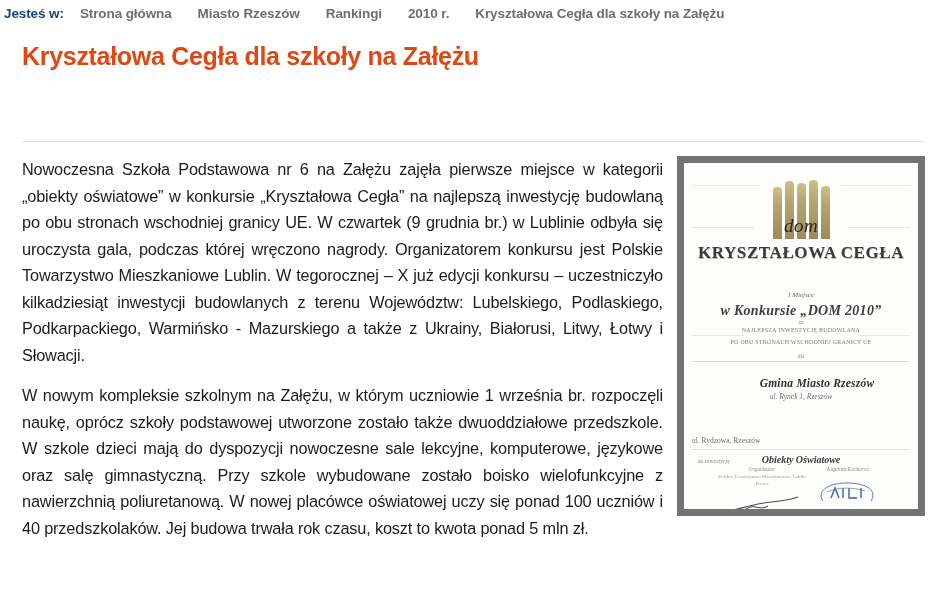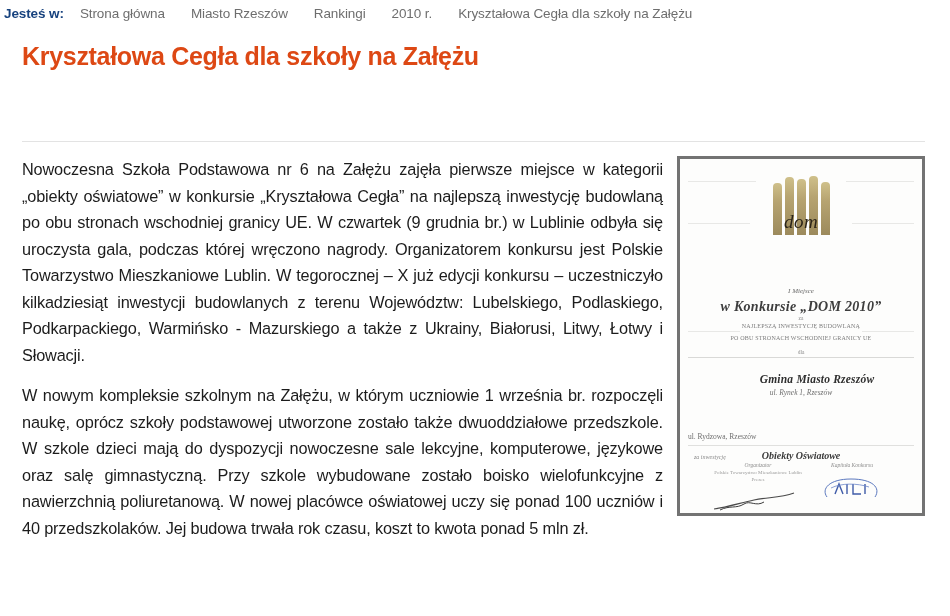--- a/index.html
+++ b/index.html
@@ -30,20 +30,21 @@
     color: #17427e;
     margin-right: 16px;
     letter-spacing: -0.1px;
   }
   .breadcrumb-item {
     font-size: 13.5px;
     color: #6e6e6e;
     margin-right: 26px;
     text-decoration: none;
     letter-spacing: -0.1px;
+    font-weight: bold;
   }
   .breadcrumb-item.last {
     margin-right: 0;
   }
 
   
   .page-title {
     margin: 12px 0 0 22px;
     font-size: 25px;
     font-weight: bold;
@@ -80,21 +81,21 @@
   .article p:last-child {
     margin-bottom: 0;
   }
 
   
   .certificate {
     float: right;
     width: 248px;
     height: 360px;
     margin: 0 3px 6px 14px;
-    border: 3px solid #737373;
+    border: 7px solid #737373;
     background: #fdfdfc;
     box-sizing: border-box;
     position: relative;
     overflow: hidden;
     font-family: "Liberation Serif", serif;
   }
   .cert-inner {
     position: absolute;
     inset: 6px 8px;
   }
@@ -286,20 +287,21 @@
 
       <div class="cert-logo">
         <span class="pick"></span>
         <span class="pick"></span>
         <span class="pick"></span>
         <span class="pick"></span>
         <span class="pick"></span>
         <span class="cert-logo-word">dom</span>
       </div>
 
+      <div class="cert-title">KRYSZTAŁOWA CEGŁA</div>
 
       <div class="cert-sub cert-place">I Miejsce</div>
       <div class="cert-sub cert-contest">w Konkursie  „DOM 2010”</div>
       <div class="cert-sub cert-za">za</div>
       <div class="cert-sub cert-line1">NAJLEPSZĄ INWESTYCJĘ BUDOWLANĄ</div>
       <div class="cert-sub cert-line2">PO OBU STRONACH WSCHODNIEJ GRANICY UE</div>
       <div class="cert-sub cert-dla">dla</div>
 
       <div class="cert-recipient">Gmina Miasto Rzeszów</div>
       <div class="cert-recipient-addr">ul. Rynek 1, Rzeszów</div>

